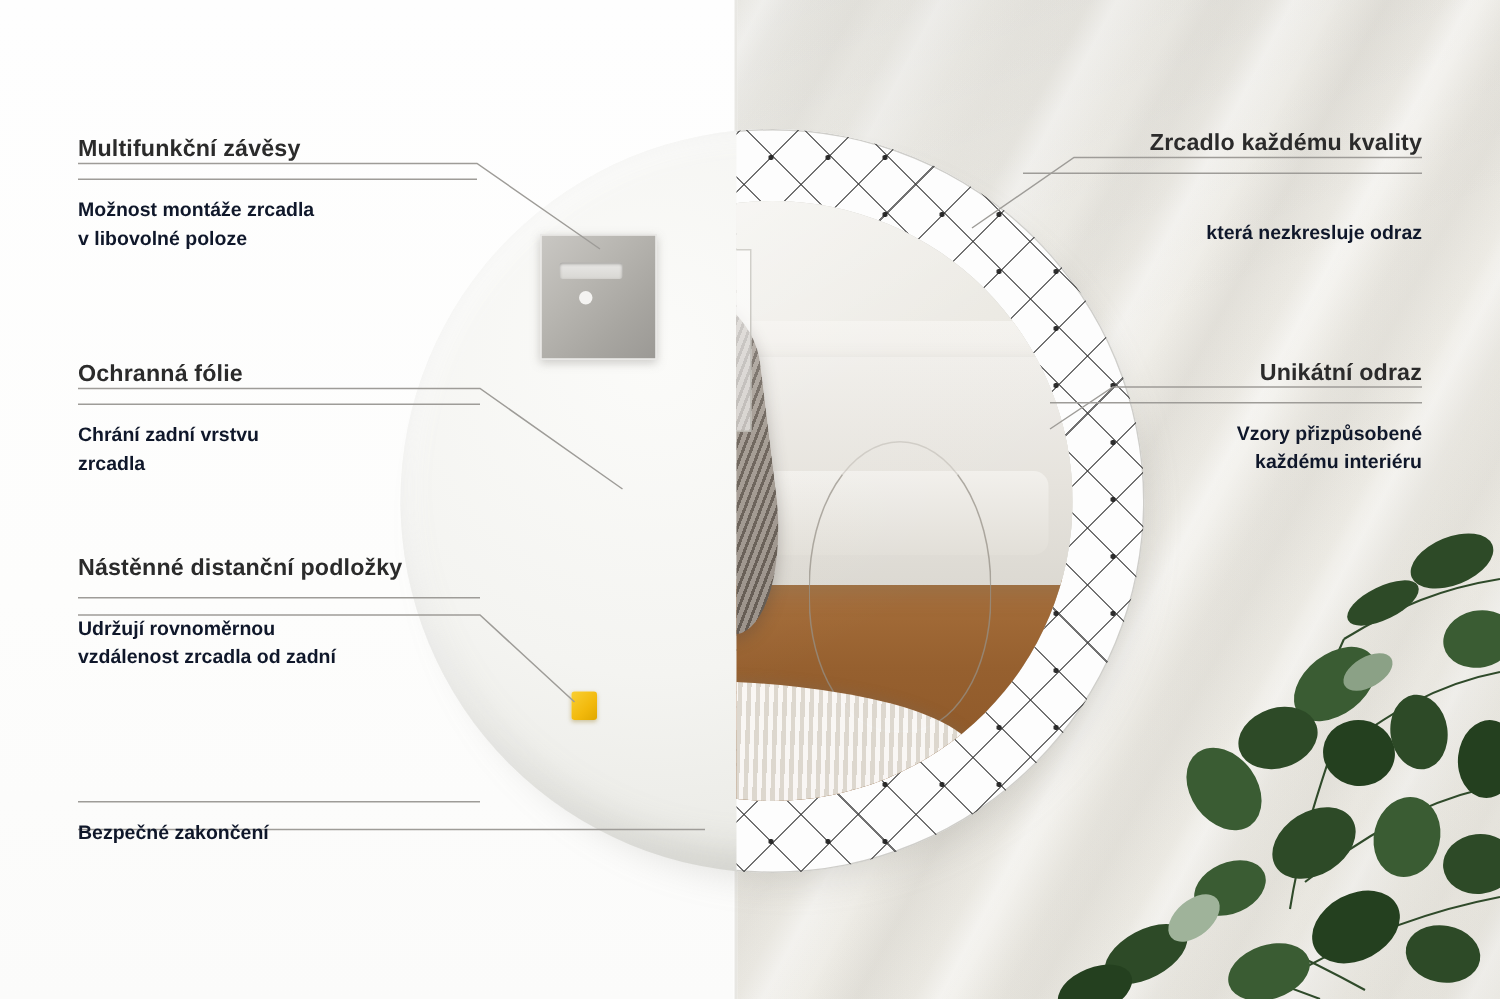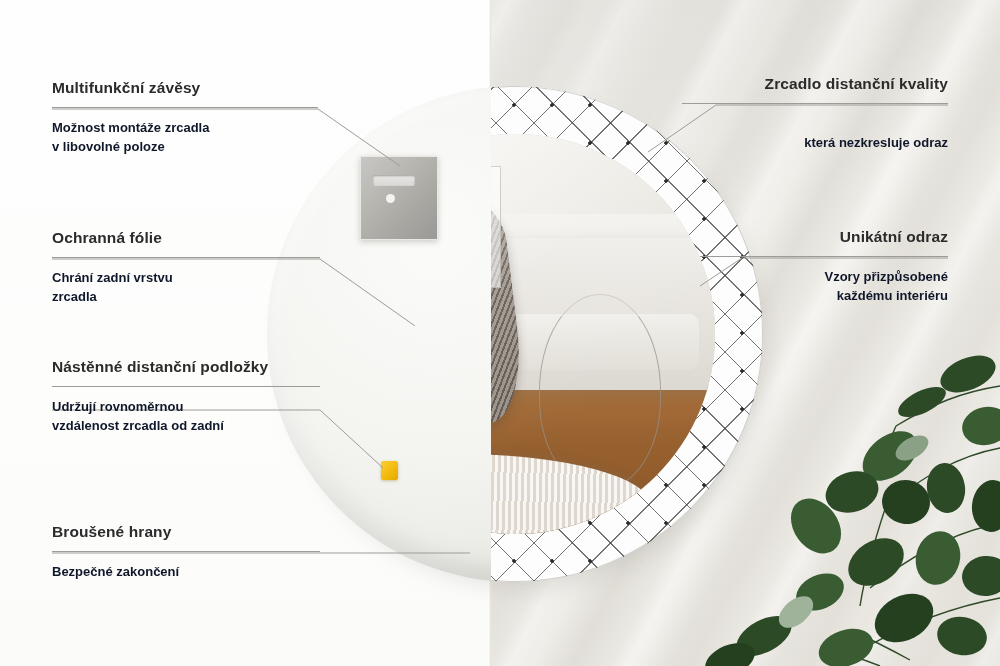--- a/index.html
+++ b/index.html
@@ -182,21 +182,21 @@
 
   
   .pad{
     position:absolute;left:381px;top:461px;width:17px;height:19px;
     background:linear-gradient(135deg,#f9cf33 0%,#f2b90c 60%,#e0a800 100%);
     border-radius:2px;
     box-shadow:0 1px 3px rgba(140,110,0,.35);
   }
 
   
-  .callout{position:absolute;}
+  .callout{position:absolute;margin-top:12px;}
   .callout h3{
     margin:0 0 9px 0;
     font-size:15.5px;
     font-weight:700;
     color:#2b2b2b;
     letter-spacing:.1px;
     line-height:1.28;
   }
   .callout .rule{
     height:1px;background:#9e9c98;width:100%;
@@ -306,29 +306,28 @@
       <span>Nástěnné distanční podložky</span>
     </h3>
     <div class="rule"></div>
     <p>
       <span>Udržují rovnoměrnou</span><br>
       <span>vzdálenost zrcadla od zadní</span>
     </p>
   </div>
 
   <div class="callout c-left" style="left:52px;top:522px;width:268px;">
-    <h3>Broušené hrany</h3>
     <div class="rule"></div>
     <p>
       <span>Bezpečné zakončení</span>
     </p>
   </div>
 
   <div class="callout c-right" style="left:682px;top:74px;width:266px;">
-    <h3>Zrcadlo distanční kvality</h3>
+    <h3>Zrcadlo každému kvality</h3>
     <div class="rule"></div>
     <p>
       <br>
       <span>která nezkresluje odraz</span>
     </p>
   </div>
 
   <div class="callout c-right" style="left:700px;top:227px;width:248px;">
     <h3>Unikátní odraz</h3>
     <div class="rule"></div>

